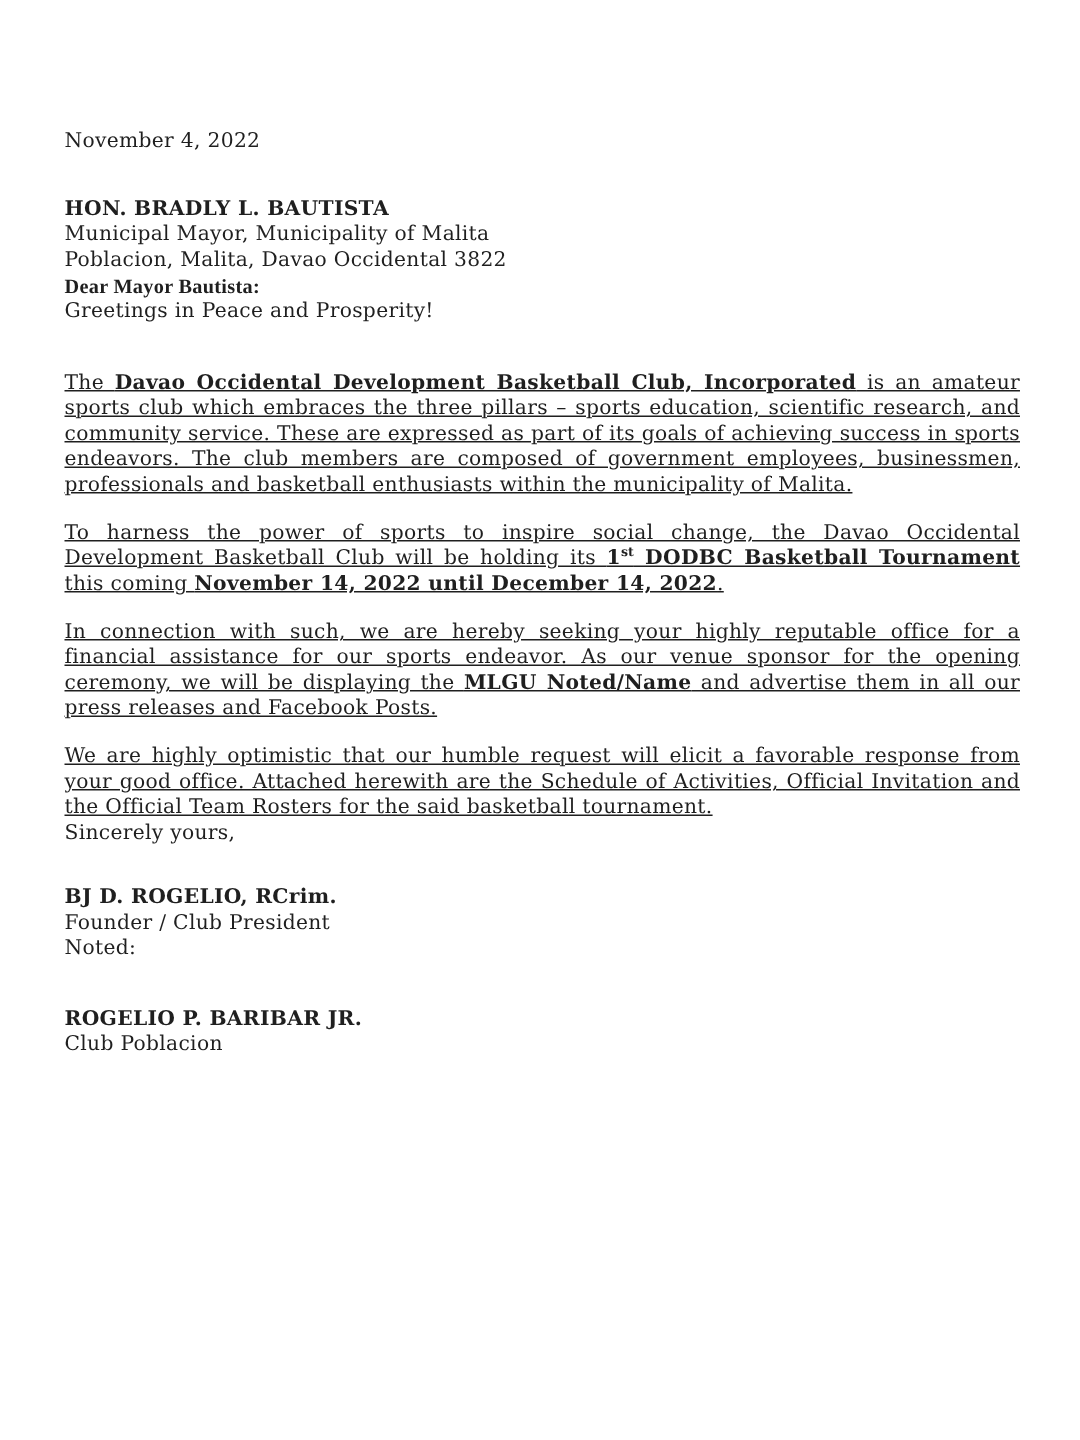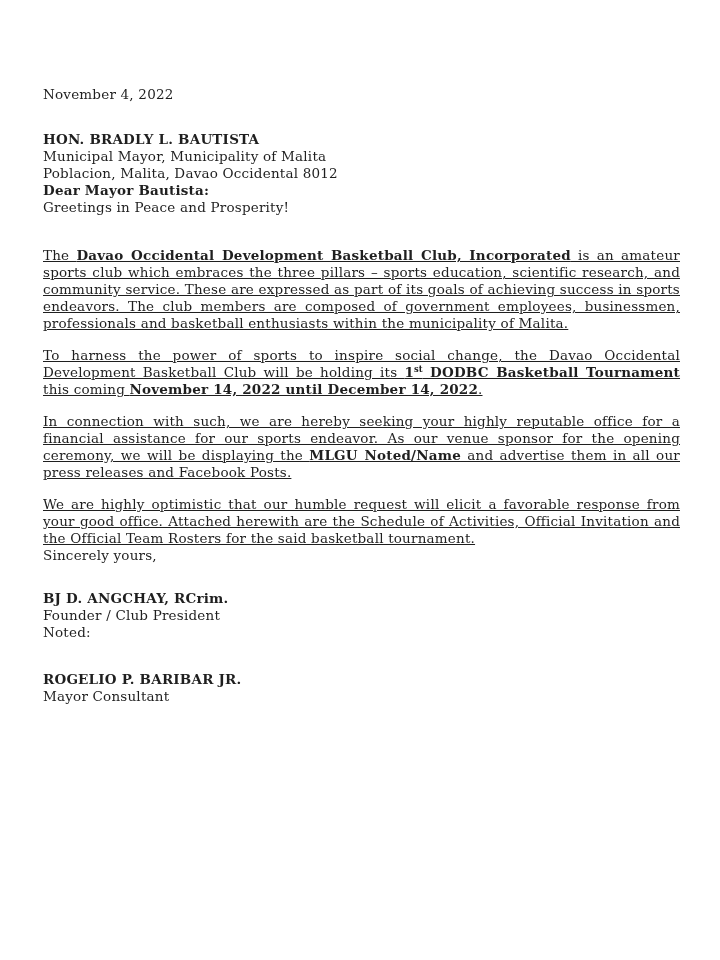--- a/index.html
+++ b/index.html
@@ -21,21 +21,21 @@
     color: #1f1f1f;
     letter-spacing: 0.015em;
     overflow: hidden;
   }
   .page p { margin: 0; }
   .block { margin: 0; }
   .bold { font-weight: bold; }
 
   .date-line       { margin-top: 0; }
   .recipient-block { margin-top: 28px; }
-  .salutation      { margin-top: 41px; font-weight: bold; }
+  .salutation      { margin-top: 41px; font-weight: bold; font-family: Liberation Serif, serif; }
   .greeting        { margin-top: 30px; }
   .letter-body     { margin-top: 31px; text-decoration: underline; }
   .letter-body p   { text-align: justify; margin: 0; }
   .letter-body p + p { margin-top: 15px; }
   .closing         { margin-top: 31px; }
   .signatory-block { margin-top: 26px; }
   .noted-label     { margin-top: 29px; }
   .noted-block     { margin-top: 30px; }
 
   sup {
@@ -48,42 +48,42 @@
 </head>
 <body>
 
 <div class="page">
 
   <p class="block date-line">November 4, 2022</p>
 
   <div class="block recipient-block">
     <p class="bold">HON. BRADLY L. BAUTISTA</p>
     <p>Municipal Mayor, Municipality of Malita</p>
-    <p>Poblacion, Malita, Davao Occidental 8012</p>
+    <p>Poblacion, Malita, Davao Occidental 3822</p>
   </div>
 
   <p class="block salutation">Dear Mayor Bautista:</p>
 
   <p class="block greeting">Greetings in Peace and Prosperity!</p>
 
   <div class="block letter-body">
 
   <p><span>The </span><span class="bold">Davao Occidental Development Basketball Club, Incorporated</span><span> is an amateur sports club which embraces the three pillars – sports education, scientific research, and community service.  These are expressed as part of its goals of achieving success in sports endeavors. The club members are composed of government employees, businessmen, professionals and basketball enthusiasts within the municipality of Malita.</span></p>
       <p><span>To harness the power of sports to inspire social change, the Davao Occidental Development Basketball Club will be holding its </span><span class="bold">1</span><sup class="bold">st</sup><span class="bold"> DODBC Basketball Tournament</span><span> this coming </span><span class="bold">November 14, 2022 until December 14, 2022</span><span>.</span></p>
       <p><span>In connection with such, we are hereby seeking your highly reputable office for a financial assistance for our sports endeavor. As our venue sponsor for the opening ceremony, we will be displaying the </span><span class="bold">MLGU Noted/Name</span><span> and advertise them in all our press releases and Facebook Posts.</span></p>
       <p><span>We are highly optimistic that our humble request will elicit a favorable response from your good office. Attached herewith are the Schedule of Activities, Official Invitation and the Official Team Rosters for the said basketball tournament.</span></p>
     </div>
 
   <p class="block closing">Sincerely yours,</p>
 
   <div class="block signatory-block">
-    <p class="bold">BJ D. ANGCHAY, RCrim.</p>
+    <p class="bold">BJ D. ROGELIO, RCrim.</p>
     <p>Founder / Club President</p>
   </div>
 
   <p class="block noted-label">Noted:</p>
 
   <div class="block noted-block">
     <p class="bold">ROGELIO P. BARIBAR JR.</p>
-    <p>Mayor Consultant</p>
+    <p>Club Poblacion</p>
   </div>
 
 </div>
 
 </body></html>

